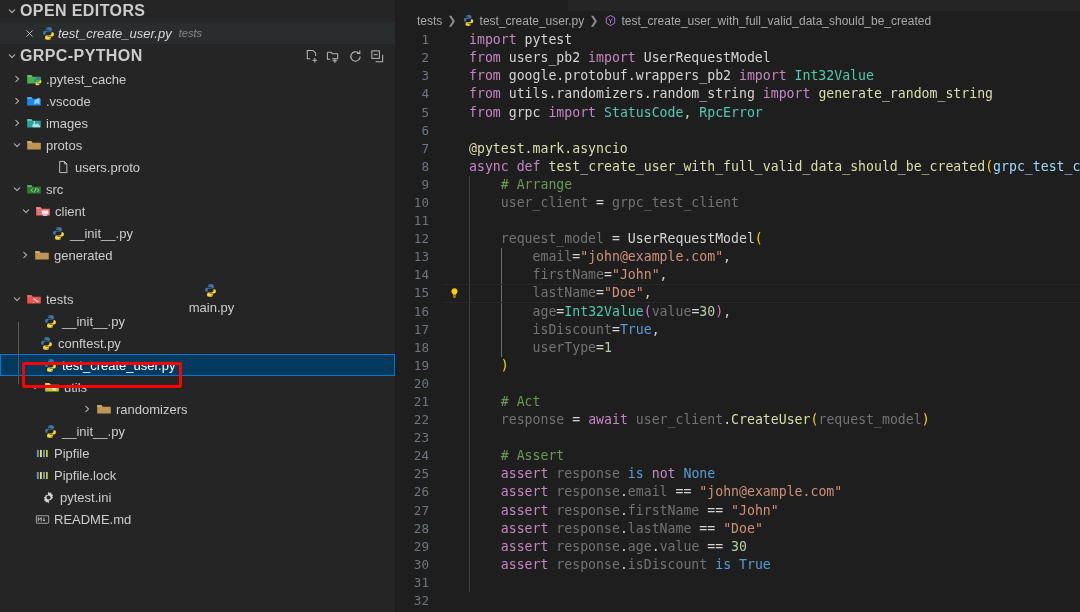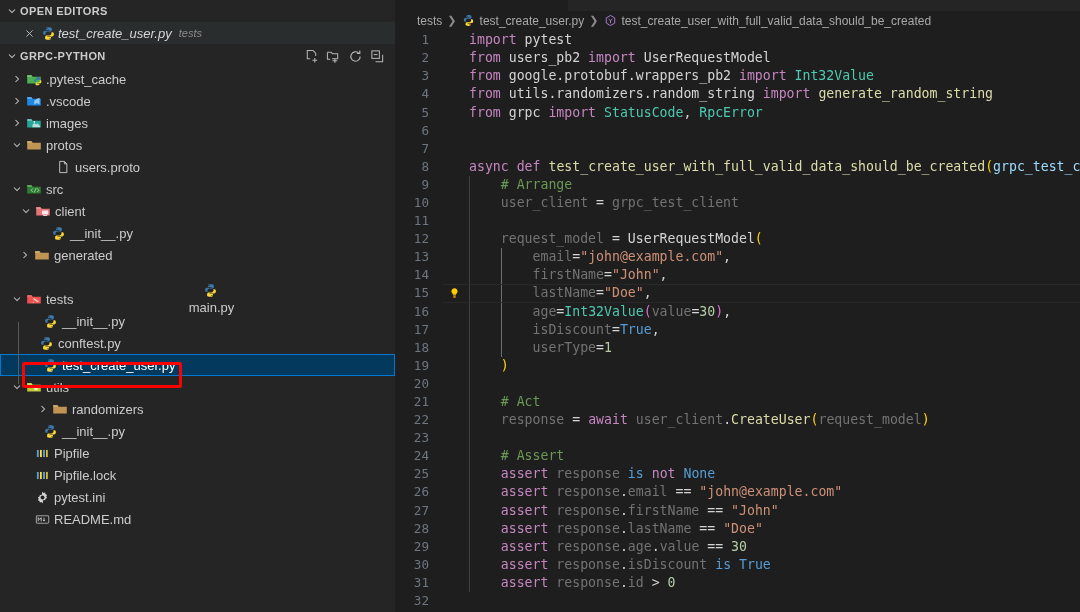--- a/index.html
+++ b/index.html
@@ -17,21 +17,21 @@
     width: 395px; height: 612px;
     background: #252526;
     display: flex; flex-direction: column;
     flex: 0 0 395px;
     position: relative;
   }
   .pane-header {
     height: 22px;
     display: flex; align-items: center;
     padding-left: 4px;
-    font-size: 11px; font-weight: bold;
+    font-size: 16px; font-weight: bold;
     letter-spacing: .4px;
     color: #cccccc;
     user-select: none;
   }
   .pane-header .twisty {
     width: 16px; height: 16px;
     display: inline-flex; align-items: center; justify-content: center;
     color: #cccccc;
     flex: 0 0 16px;
   }
@@ -425,36 +425,36 @@
         <div class="row selected" style="padding-left: 26px;">
           <span class="chev blank"></span>
           <span class="ficon">
             <svg width="15" height="15" viewBox="0 0 24 24">
   <path d="M11.9 2c-2.2 0-3.8.5-3.8 2.6v1.9h5.6v.9H6.2c-1.6 0-2.8 1.1-2.8 3.4 0 2 .5 3.3 2.2 3.3h1.7v-2.2c0-1.7 1.3-3 3-3h4.5c1.5 0 2.6-1.1 2.6-2.5V4.6C17.4 2.7 15.2 2 11.9 2zm-2.2 1.3c.5 0 .8.4.8.9s-.3.8-.8.8-.9-.4-.9-.8.4-.9.9-.9z" fill="#3c78aa"></path>
   <path d="M12.1 22c2.2 0 3.8-.5 3.8-2.6v-1.9h-5.6v-.9h7.5c1.6 0 2.8-1.1 2.8-3.4 0-2-.5-3.3-2.2-3.3h-1.7v2.2c0 1.7-1.3 3-3 3H9.2c-1.5 0-2.6 1.1-2.6 2.5v2.8C6.6 21.3 8.8 22 12.1 22zm2.2-1.3c-.5 0-.8-.4-.8-.9s.3-.8.8-.8.9.4.9.8-.4.9-.9.9z" fill="#fdd835"></path>
             </svg>
           </span>
           <span class="label">test_create_user.py</span>
         </div>
-        <div class="row" style="padding-left: 10px;">
+        <div class="row" style="padding-left: 2px; margin-left: 26px;">
           <span class="chev">
             <svg width="12" height="12" viewBox="0 0 16 16">
               <path d="M4 6l4 4 4-4" fill="none" stroke="#c5c5c5" stroke-width="1.4"></path>
             </svg>
           </span>
           <span class="ficon">
             <svg width="16" height="16" viewBox="0 0 20 20">
               <path d="M1.5 5.2h5.2l1.5 1.9h10.3v8.4H1.5z" fill="#c0ca33"></path>
               <path d="M1.5 5.2h5.2l1.5 1.9H1.5z" fill="#dce775"></path>
               <path d="M12.6 8.2l1 2.1 2.2.6-1.6 1.6.3 2.3-1.9-1-2 1 .3-2.3-1.6-1.6 2.3-.6z" fill="#f0f4c3"></path>
             </svg>
           </span>
           <span class="label">utils</span>
         </div>
-        <div class="row" style="padding-left: 36px;">
+        <div class="row" style="padding-left: 36px; margin-left: 44px;">
           <span class="chev">
             <svg width="12" height="12" viewBox="0 0 16 16">
               <path d="M6 4l4 4-4 4" fill="none" stroke="#c5c5c5" stroke-width="1.4"></path>
             </svg>
           </span>
           <span class="ficon">
             <svg width="16" height="16" viewBox="0 0 20 20">
               <path d="M1.5 5.2h5.2l1.5 1.9h10.3v8.4H1.5z" fill="#c09553"></path>
               <path d="M1.5 5.2h5.2l1.5 1.9H1.5z" fill="#d9b273"></path>
             </svg>
@@ -488,21 +488,21 @@
           <span class="ficon">
             <svg width="15" height="15" viewBox="0 0 16 16">
               <rect x="2" y="4.2" width="2" height="7.6" fill="#5c9fd6"></rect>
               <rect x="5.3" y="4.2" width="2" height="7.6" fill="#ffd83b"></rect>
               <rect x="8.6" y="4.2" width="2" height="7.6" fill="#5c9fd6"></rect>
               <rect x="11.9" y="4.2" width="1.6" height="7.6" fill="#ffd83b"></rect>
             </svg>
           </span>
           <span class="label">Pipfile.lock</span>
         </div>
-        <div class="row" style="padding-left: 18px; text-align: center;">
+        <div class="row" style="padding-left: 24px; text-align: center;">
           <span class="chev blank"></span>
           <span class="ficon">
             <svg width="15" height="15" viewBox="0 0 16 16">
               <path d="M8 1.6l1 1.5 1.8-.5.4 1.8 1.7.8-.9 1.6.9 1.6-1.7.8-.4 1.8-1.8-.5L8 14.4l-1-1.5-1.8.5-.4-1.8-1.7-.8.9-1.6-.9-1.6 1.7-.8.4-1.8 1.8.5z" fill="#d4d4d4"></path>
               <circle cx="8" cy="8" r="2.1" fill="#252526"></circle>
             </svg>
           </span>
           <span class="label">pytest.ini</span>
         </div>
         <div class="row" style="padding-left: 18px;">
@@ -561,21 +561,21 @@
           <i class="g-dim" style="left: 74px; top: 144.8px; height: 416.3px;"></i>
           <i class="g-act" style="left: 105.72px; top: 217.2px; height: 108.6px;"></i>
         </div>
       <div id="code-lines">
           <div class="cline"><span class="lnum">1</span><span class="bulb"></span><span class="ctext"><span class="t-kw">import</span><span class="t-plain"> pytest</span></span></div>
           <div class="cline"><span class="lnum">2</span><span class="bulb"></span><span class="ctext"><span class="t-kw">from</span><span class="t-plain"> users_pb2 </span><span class="t-kw">import</span><span class="t-plain"> UserRequestModel</span></span></div>
           <div class="cline"><span class="lnum">3</span><span class="bulb"></span><span class="ctext"><span class="t-kw">from</span><span class="t-plain"> google.protobuf.wrappers_pb2 </span><span class="t-kw">import</span><span class="t-plain"> </span><span class="t-type">Int32Value</span></span></div>
           <div class="cline"><span class="lnum">4</span><span class="bulb"></span><span class="ctext"><span class="t-kw">from</span><span class="t-plain"> utils.randomizers.random_string </span><span class="t-kw">import</span><span class="t-plain"> </span><span class="t-fn">generate_random_string</span></span></div>
           <div class="cline"><span class="lnum">5</span><span class="bulb"></span><span class="ctext"><span class="t-kw">from</span><span class="t-plain"> grpc </span><span class="t-kw">import</span><span class="t-plain"> </span><span class="t-type">StatusCode</span><span class="t-plain">, </span><span class="t-type">RpcError</span></span></div>
           <div class="cline"><span class="lnum">6</span><span class="bulb"></span><span class="ctext"></span></div>
-          <div class="cline"><span class="lnum">7</span><span class="bulb"></span></div>
+          <div class="cline"><span class="lnum">7</span><span class="bulb"></span><span class="ctext"><span class="t-dec">@</span><span class="t-dec">pytest.mark.asyncio</span></span></div>
           <div class="cline"><span class="lnum">8</span><span class="bulb"></span><span class="ctext"><span class="t-kw">async</span><span class="t-plain"> </span><span class="t-kw">def</span><span class="t-plain"> </span><span class="t-fn">test_create_user_with_full_valid_data_should_be_created</span><span class="t-par">(</span><span class="t-param">grpc_test_client</span></span></div>
           <div class="cline"><span class="lnum">9</span><span class="bulb"></span><span class="ctext"><span class="t-com">    # Arrange</span></span></div>
           <div class="cline"><span class="lnum">10</span><span class="bulb"></span><span class="ctext"><span class="t-plain">    </span><span class="t-var">user_client</span><span class="t-op"> = </span><span class="t-var">grpc_test_client</span></span></div>
           <div class="cline"><span class="lnum">11</span><span class="bulb"></span><span class="ctext"></span></div>
           <div class="cline"><span class="lnum">12</span><span class="bulb"></span><span class="ctext"><span class="t-plain">    </span><span class="t-var">request_model</span><span class="t-op"> = </span><span class="t-plain">UserRequestModel</span><span class="t-par">(</span></span></div>
           <div class="cline"><span class="lnum">13</span><span class="bulb"></span><span class="ctext"><span class="t-plain">        </span><span class="t-var">email</span><span class="t-op">=</span><span class="t-str">"john@example.com"</span><span class="t-plain">,</span></span></div>
           <div class="cline"><span class="lnum">14</span><span class="bulb"></span><span class="ctext"><span class="t-plain">        </span><span class="t-var">firstName</span><span class="t-op">=</span><span class="t-str">"John"</span><span class="t-plain">,</span></span></div>
           <div class="cline current"><span class="lnum">15</span><span class="bulb"><svg width="13" height="13" viewBox="0 0 16 16">
       <path d="M8 1.5c2.2 0 3.8 1.7 3.8 3.8 0 1.5-.8 2.3-1.4 3-.4.5-.6.8-.6 1.3H6.2c0-.5-.2-.8-.6-1.3-.6-.7-1.4-1.5-1.4-3C4.2 3.2 5.8 1.5 8 1.5z" fill="#ffcc00"></path>
       <rect x="6.2" y="10.4" width="3.6" height="1.5" fill="#e0a800"></rect>
@@ -589,19 +589,19 @@
           <div class="cline"><span class="lnum">21</span><span class="bulb"></span><span class="ctext"><span class="t-com">    # Act</span></span></div>
           <div class="cline"><span class="lnum">22</span><span class="bulb"></span><span class="ctext"><span class="t-plain">    </span><span class="t-var">response</span><span class="t-op"> = </span><span class="t-kw">await</span><span class="t-plain"> </span><span class="t-var">user_client</span><span class="t-plain">.</span><span class="t-fn">CreateUser</span><span class="t-par">(</span><span class="t-var">request_model</span><span class="t-par">)</span></span></div>
           <div class="cline"><span class="lnum">23</span><span class="bulb"></span><span class="ctext"></span></div>
           <div class="cline"><span class="lnum">24</span><span class="bulb"></span><span class="ctext"><span class="t-com">    # Assert</span></span></div>
           <div class="cline"><span class="lnum">25</span><span class="bulb"></span><span class="ctext"><span class="t-plain">    </span><span class="t-kw">assert</span><span class="t-plain"> </span><span class="t-var">response</span><span class="t-plain"> </span><span class="t-kw2">is</span><span class="t-plain"> </span><span class="t-kw">not</span><span class="t-plain"> </span><span class="t-kw2">None</span></span></div>
           <div class="cline"><span class="lnum">26</span><span class="bulb"></span><span class="ctext"><span class="t-plain">    </span><span class="t-kw">assert</span><span class="t-plain"> </span><span class="t-var">response</span><span class="t-plain">.</span><span class="t-var">email</span><span class="t-op"> == </span><span class="t-str">"john@example.com"</span></span></div>
           <div class="cline"><span class="lnum">27</span><span class="bulb"></span><span class="ctext"><span class="t-plain">    </span><span class="t-kw">assert</span><span class="t-plain"> </span><span class="t-var">response</span><span class="t-plain">.</span><span class="t-var">firstName</span><span class="t-op"> == </span><span class="t-str">"John"</span></span></div>
           <div class="cline"><span class="lnum">28</span><span class="bulb"></span><span class="ctext"><span class="t-plain">    </span><span class="t-kw">assert</span><span class="t-plain"> </span><span class="t-var">response</span><span class="t-plain">.</span><span class="t-var">lastName</span><span class="t-op"> == </span><span class="t-str">"Doe"</span></span></div>
           <div class="cline"><span class="lnum">29</span><span class="bulb"></span><span class="ctext"><span class="t-plain">    </span><span class="t-kw">assert</span><span class="t-plain"> </span><span class="t-var">response</span><span class="t-plain">.</span><span class="t-var">age</span><span class="t-plain">.</span><span class="t-var">value</span><span class="t-op"> == </span><span class="t-num">30</span></span></div>
           <div class="cline"><span class="lnum">30</span><span class="bulb"></span><span class="ctext"><span class="t-plain">    </span><span class="t-kw">assert</span><span class="t-plain"> </span><span class="t-var">response</span><span class="t-plain">.</span><span class="t-var">isDiscount</span><span class="t-plain"> </span><span class="t-kw2">is</span><span class="t-plain"> </span><span class="t-kw2">True</span></span></div>
-          <div class="cline"><span class="lnum">31</span><span class="bulb"></span><span class="ctext"><span class="t-plain">    </span><span class="t-kw">assert</span><span class="t-plain"> </span><span class="t-var">response</span><span class="t-plain">.</span><span class="t-var">id</span><span class="t-op"> &gt; </span><span class="t-num">0</span></span></div>
+          <div class="cline"><span class="lnum">31</span><span class="bulb"></span></div>
           <div class="cline"><span class="lnum">32</span><span class="bulb"></span><span class="ctext"></span></div>
           <div class="cline"><span class="lnum">33</span><span class="bulb"></span><span class="ctext"></span></div>
         </div>
     </div>
   </div>
 </div>
 
 </body></html>

